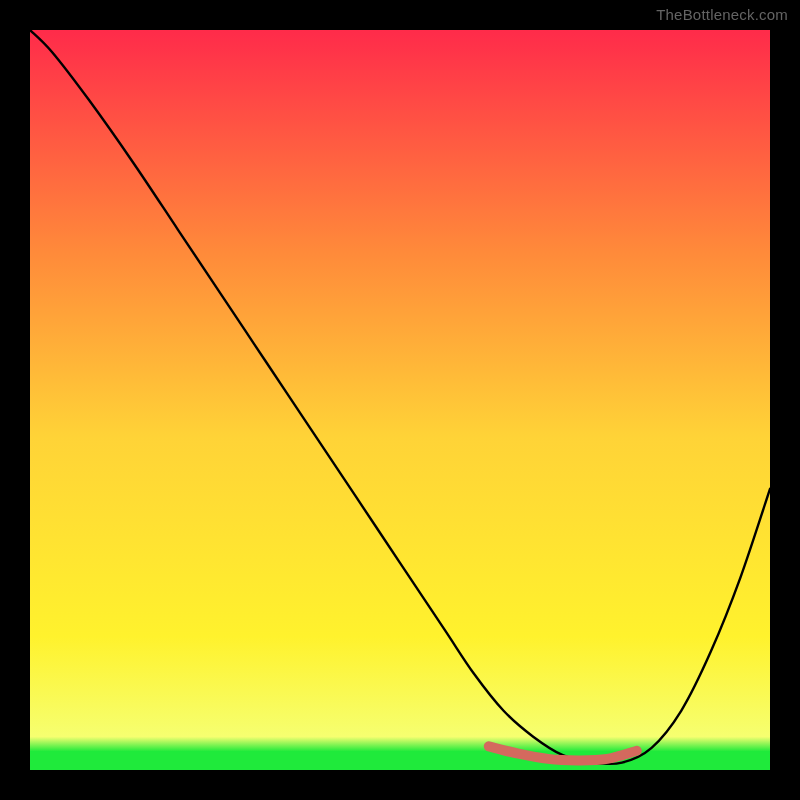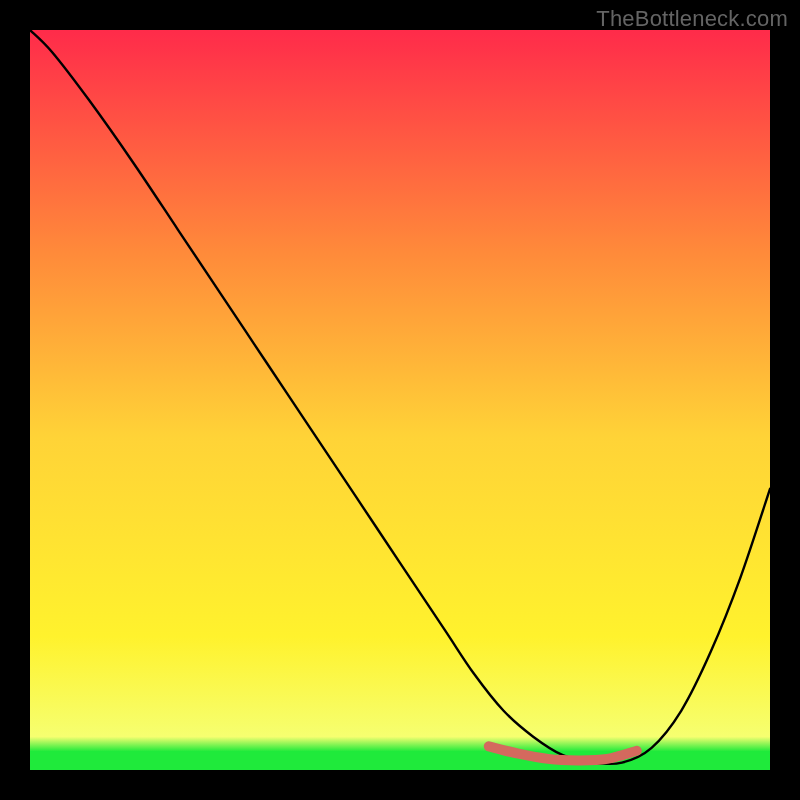--- a/index.html
+++ b/index.html
@@ -24,21 +24,21 @@
     left: 0;
     top: 0;
     width: 740px;
     height: 740px;
   }
   .watermark {
     position: absolute;
     top: 6px;
     right: 12px;
     color: #646464;
-    font-size: 22px;
+    font-size: 15px;
     font-weight: 500;
     letter-spacing: 0.2px;
   }
   svg { display: block; }
 </style>
 </head>
 <body>
 
 <div class="frame">
   <svg class="plot-area" width="740" height="740" viewBox="0 0 740 740">

